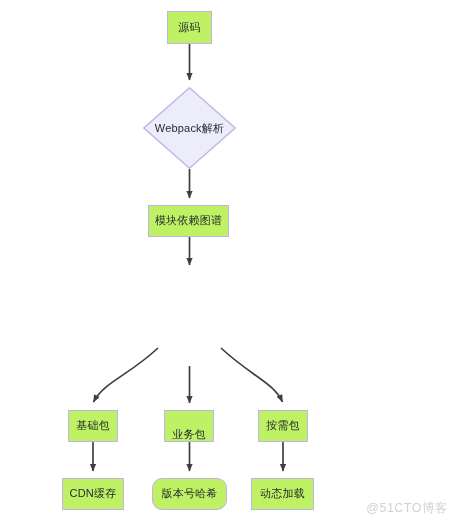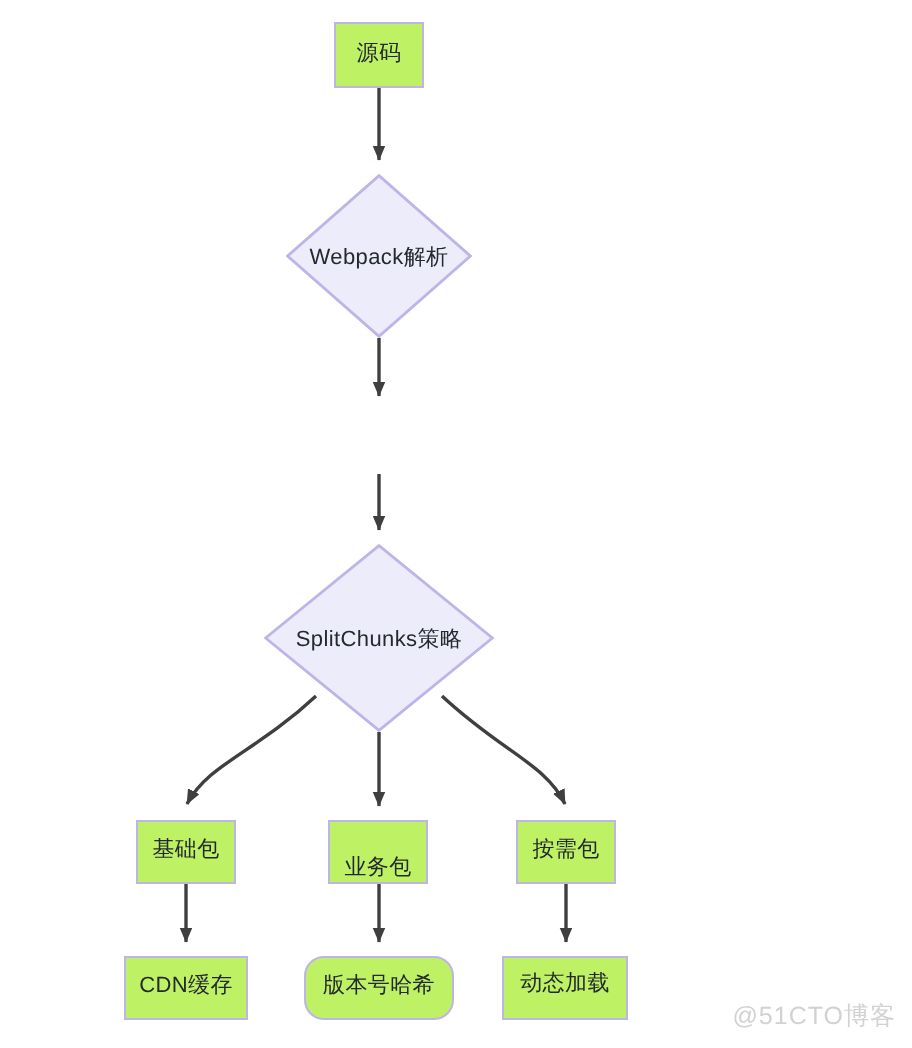--- a/index.html
+++ b/index.html
@@ -108,27 +108,24 @@
     <span class="node-label">源码</span>
   </div>
 
   <div class="diamond-wrap" style="left:143px; top:87px; width:93px; height:82px;">
     <svg width="93" height="82" viewBox="0 0 93 82" style="position:absolute; left:0; top:0;">
       <polygon points="46.5,0.8 92.2,41 46.5,81.2 0.8,41" fill="#ececfb" stroke="#bfb4e8" stroke-width="1.4"></polygon>
     </svg>
     <span class="diamond-label">Webpack解析</span>
   </div>
 
+  <div class="node" style="left:148px; top:205px; width:81px; height:32px;">
+    <span class="node-label">模块依赖图谱</span>
+  </div>
 
-  <div class="diamond-wrap" style="left:132px; top:272px; width:115px; height:94px;">
-    <svg width="115" height="94" viewBox="0 0 115 94" style="position:absolute; left:0; top:0;">
-      <polygon points="57.5,0.8 114.2,47 57.5,93.2 0.8,47" fill="#ececfb" stroke="#bfb4e8" stroke-width="1.4"></polygon>
-    </svg>
-    <span class="diamond-label">SplitChunks策略</span>
-  </div>
 
   <div class="node" style="left:68px; top:410px; width:50px; height:32px;">
     <span class="node-label">基础包</span>
   </div>
 
   <div class="node" style="left:164px; top:410px; width:50px; height:32px;align-items:flex-end;">
     <span class="node-label">业务包</span>
   </div>
 
   <div class="node" style="left:258px; top:410px; width:50px; height:32px;font-family:Liberation Serif, serif;">
@@ -136,19 +133,19 @@
   </div>
 
   <div class="node" style="left:62px; top:478px; width:62px; height:32px;">
     <span class="node-label">CDN缓存</span>
   </div>
 
   <div class="node" style="left:152px; top:478px; width:75px; height:32px;border-radius:10px;">
     <span class="node-label">版本号哈希</span>
   </div>
 
-  <div class="node" style="left:251px; top:478px; width:63px; height:32px;font-family:Liberation Mono, monospace;">
+  <div class="node" style="left:251px; top:478px; width:63px; height:32px;">
     <span class="node-label">动态加载</span>
   </div>
 
   <div class="watermark">@51CTO博客</div>
 
 </div>
 
 </body></html>

